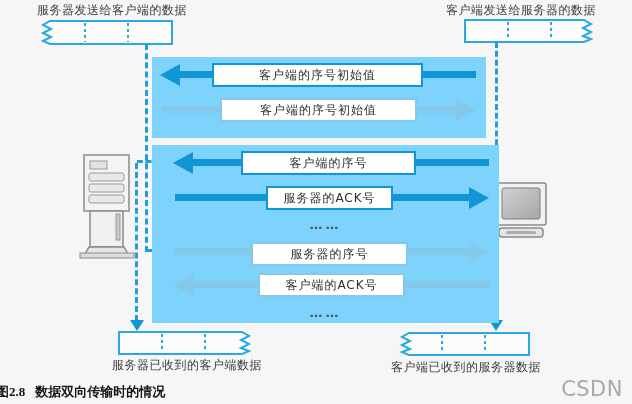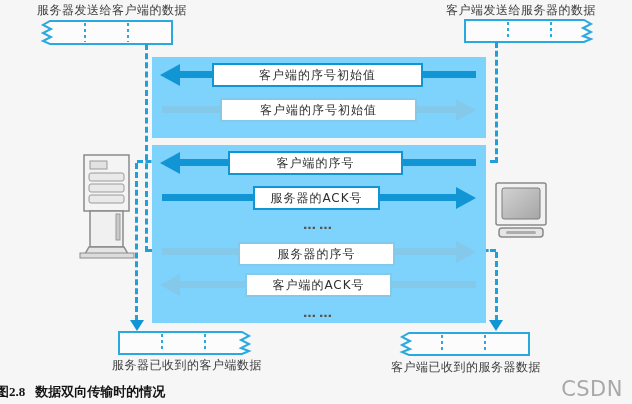--- a/index.html
+++ b/index.html
@@ -106,21 +106,21 @@
     <div class="head left" style="left:8px;top:7px;"></div>
     <div class="labelbox" style="left:60px;top:6px;width:211px;">客户端的序号初始值</div>
   </div>
   <div class="abs tone-light">
     <div class="shaft" style="left:10px;top:49px;width:294px;"></div>
     <div class="head right" style="left:304px;top:42px;"></div>
     <div class="labelbox" style="left:68px;top:41px;width:197px;">客户端的序号初始值</div>
   </div>
 </div>
 
-<div class="panel" style="left:152px;top:145px;width:334px;height:178px;">
+<div class="panel" style="left:152px;top:145px;width:334px;height:178px;padding-left:13px;">
   <div class="abs tone-dark">
     <div class="shaft" style="left:24px;top:14px;width:300px;"></div>
     <div class="head left" style="left:8px;top:7px;"></div>
     <div class="labelbox" style="left:76px;top:6px;width:175px;">客户端的序号</div>
   </div>
   <div class="abs tone-dark">
     <div class="shaft" style="left:10px;top:49px;width:294px;"></div>
     <div class="head right" style="left:304px;top:42px;"></div>
     <div class="labelbox" style="left:101px;top:41px;width:127px;">服务器的ACK号</div>
   </div>

